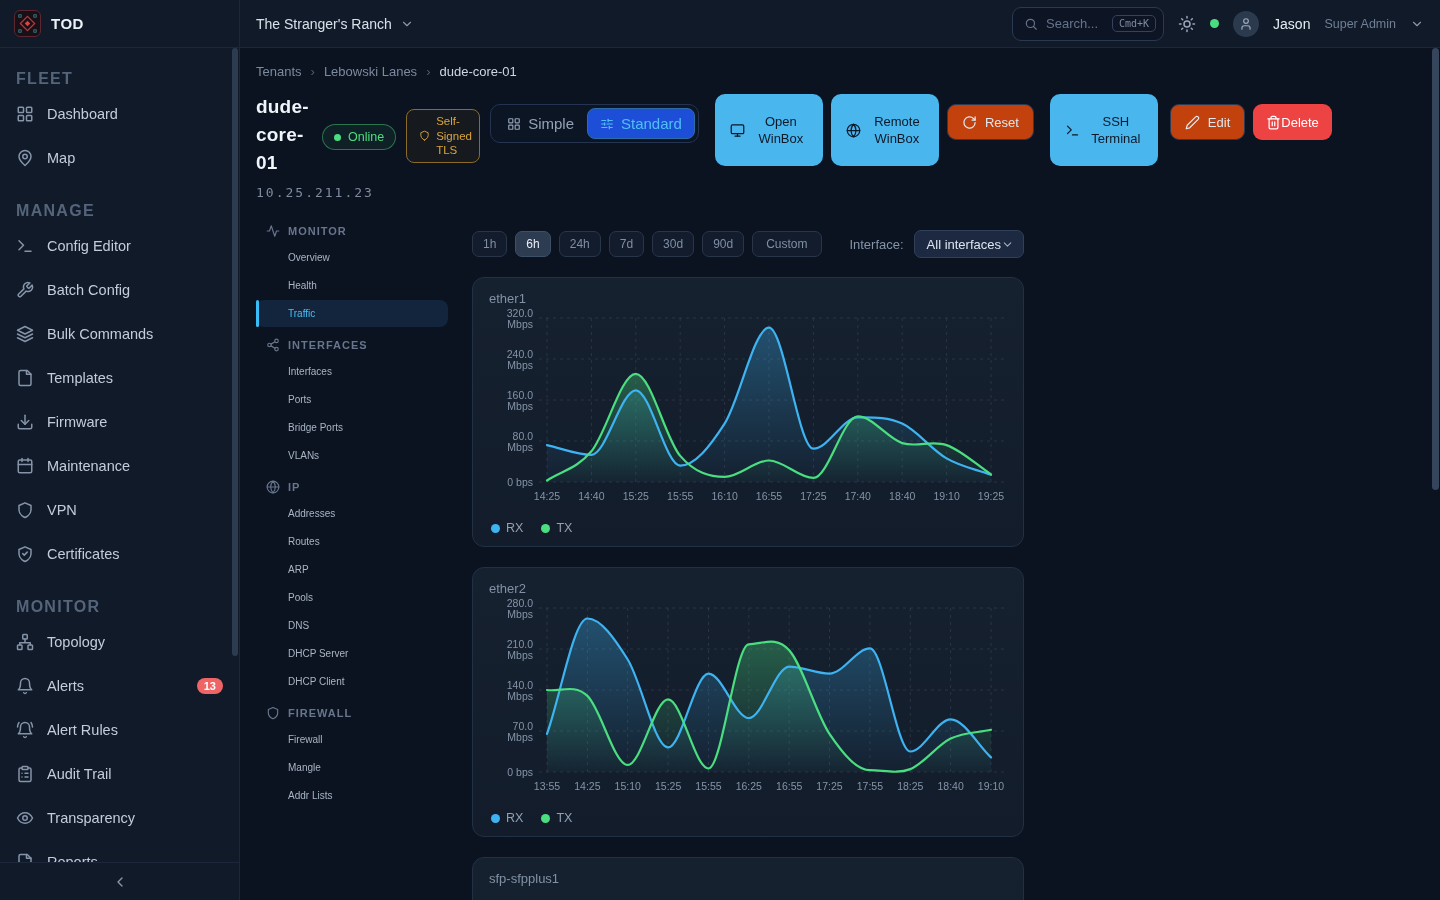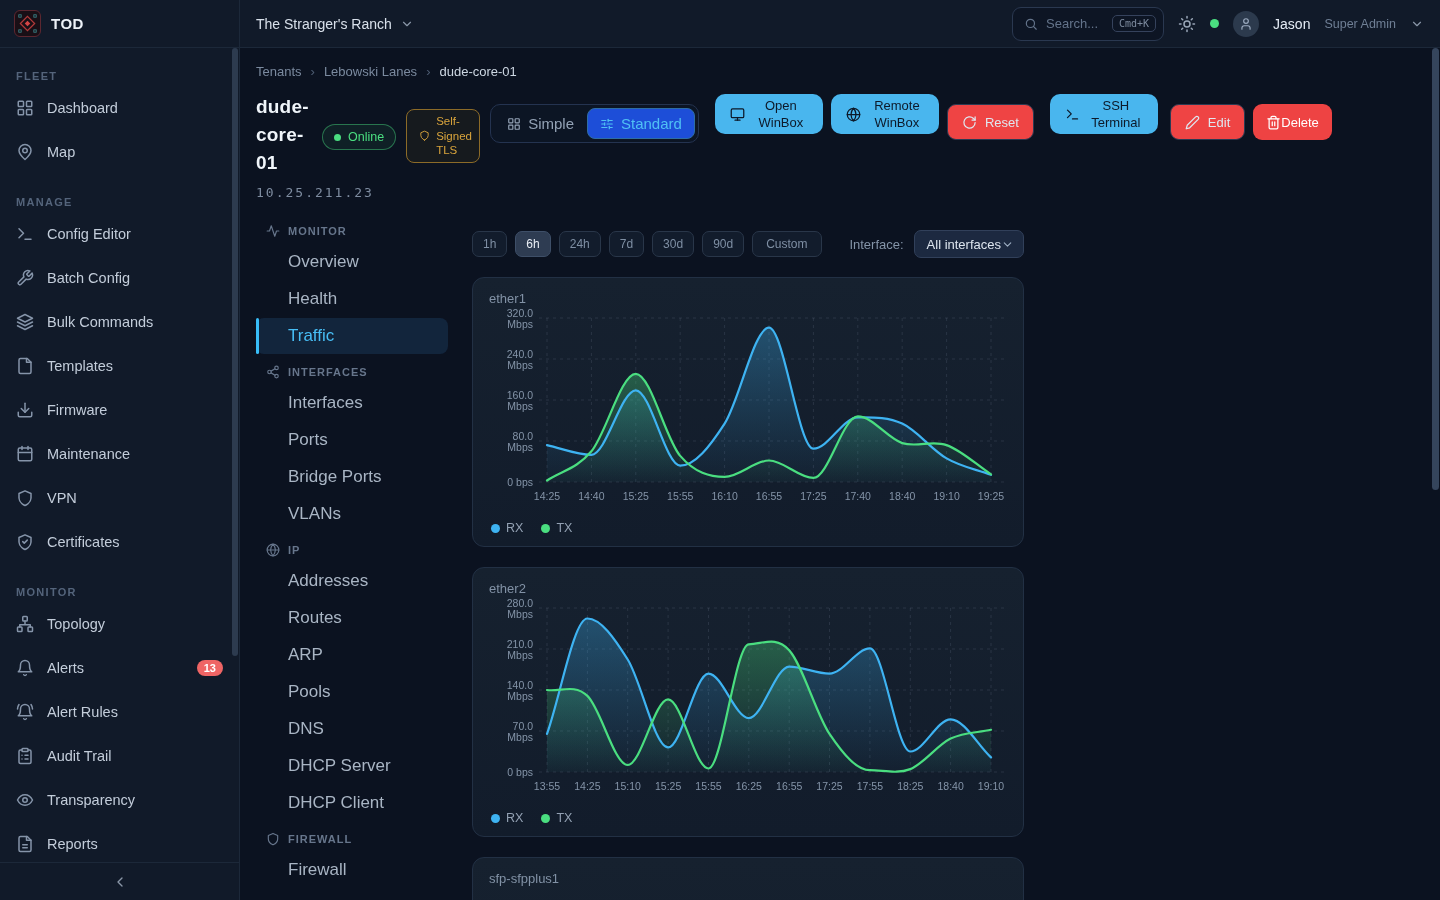--- a/index.html
+++ b/index.html
@@ -10,21 +10,21 @@
     font-family:"Liberation Sans", sans-serif;
     -webkit-font-smoothing:antialiased;
   }
   .app { display:flex; height:100%; }
 
   
   .sidebar { width:240px; flex-shrink:0; background:#111a29; border-right:1px solid #1c2839; position:relative; }
   .logo-row { height:48px; display:flex; align-items:center; gap:10px; padding:0 14px; border-bottom:1px solid #1c2839; }
   .logo-box { width:27px; height:27px; border-radius:6px; background:#190f16; border:1px solid #5c2730; display:flex; align-items:center; justify-content:center; }
   .brand { font-size:15px; font-weight:bold; color:#edf2f8; letter-spacing:.5px; }
-  .side-section-label { font-size:11px; font-weight:700; letter-spacing:1.3px; color:#54647b; padding:22px 16px 4px; }
+  .side-section-label { font-size:16px; font-weight:700; letter-spacing:1.3px; color:#54647b; padding:22px 16px 4px; }
   .nav-item { height:44px; display:flex; align-items:center; gap:13px; padding:0 16px; font-size:14.5px; color:#c3cdda; cursor:pointer; }
   .nav-item .ic { width:18px; height:18px; color:#8594a9; flex-shrink:0; }
   .count-badge { margin-left:auto; background:#ef6565; color:#fff; font-size:11px; font-weight:700; border-radius:10px; padding:2px 7px; }
   .collapse-bar { position:absolute; bottom:0; left:0; right:0; height:38px; border-top:1px solid #1c2839; display:flex; align-items:center; justify-content:center; color:#8a97a8; cursor:pointer; background:#111a29; }
   .collapse-bar .ic { width:16px; height:16px; }
   .side-thumb { position:absolute; top:48px; right:1px; width:6px; height:608px; background:#2d3b4f; border-radius:3px; }
 
   
   .main { flex:1; position:relative; display:flex; flex-direction:column; min-width:0; }
   .topbar { height:48px; flex-shrink:0; background:#111a29; border-bottom:1px solid #1c2839; display:flex; align-items:center; padding:0 16px; }
@@ -57,33 +57,33 @@
   .online-badge .dot { width:7px; height:7px; border-radius:50%; background:#4ade80; }
   .tls-badge { margin:16px 0 0 10px; display:flex; gap:6px; align-items:center; padding:4px 12px; border-radius:8px; border:1px solid #8c6b28; background:rgba(234,179,8,.05); color:#d9a43c; font-size:11.5px; line-height:14.5px; width:74px; flex-shrink:0; }
   .tls-badge .ic { width:11px; height:11px; flex-shrink:0; }
   .tls-badge .txt { width:46px; }
   .segmented { margin:11px 0 0 10px; display:flex; padding:3px; background:#0c1524; border:1px solid #243350; border-radius:10px; flex-shrink:0; }
   .seg-opt { display:flex; align-items:center; gap:7px; padding:6px 12px; border-radius:8px; font-size:15px; color:#93a2b5; border:1px solid transparent; cursor:pointer; white-space:nowrap; }
   .seg-opt .ic { width:14px; height:14px; }
   .seg-opt.active { background:#1d4ed8; border-color:#2e6da4; color:#4fc0f4; }
   .btn { display:flex; align-items:center; border-radius:10px; font-size:13px; cursor:pointer; flex-shrink:0; }
   .btn .ic { width:15px; height:15px; flex-shrink:0; }
-  .btn-primary { margin:1px 0 0 16px; width:108px; height:40px; background:#49b6ee; color:#0d1929; justify-content:center; gap:9px; font-weight:500; }
+  .btn-primary { margin:1px 0 0 16px; width:108px; height:72px; background:#49b6ee; color:#0d1929; justify-content:center; gap:9px; font-weight:500; }
   .btn-primary + .btn-primary { margin-left:8px; }
   .btn-primary .label { width:54px; line-height:17px; text-align:center; }
-  .btn-ghost { margin:11px 0 0 8px; height:36px; padding:0 14px; background:#ef4444; border:1px solid #2c3a52; color:#dfe7f0; gap:8px; border-radius:9px; }
+  .btn-ghost { margin:11px 0 0 8px; height:36px; padding:0 14px; background:#c2410c; border:1px solid #2c3a52; color:#dfe7f0; gap:8px; border-radius:9px; }
   .btn-edit { margin-left:12px; }
   .btn-danger { margin:11px 0 0 8px; height:36px; padding:0 13px; background:#ee4343; color:#fff; border-radius:9px; }
 
   
   .content-row { display:flex; margin-top:14px; }
   .subnav { width:192px; flex-shrink:0; }
   .subnav-section-label { display:flex; align-items:center; gap:8px; padding:10px 0 5px 10px; font-size:11px; font-weight:700; letter-spacing:1px; color:#67768c; }
   .subnav-section-label .ic { width:14px; height:14px; }
-  .subnav-item { position:relative; padding:8px 8px 8px 32px; font-size:17px; color:#a9b5c4; border-radius:8px; margin:1px 0; cursor:pointer; }
+  .subnav-item { position:relative; padding:8px 8px 8px 32px; font-size:10px; color:#a9b5c4; border-radius:8px; margin:1px 0; cursor:pointer; }
   .subnav-item.active { background:rgba(56,138,211,.16); color:#47bef5; }
   .subnav-item.active::before { content:""; position:absolute; left:0; top:0; bottom:0; width:3px; background:#38bdf8; border-radius:2px; }
 
   .charts-col { width:552px; margin-left:24px; display:flex; flex-direction:column; }
   .chart-toolbar { display:flex; align-items:center; margin-top:16px; }
   .range-btn { height:26px; padding:0 10px; margin-right:8px; border-radius:7px; border:1px solid #293649; background:#121c2c; color:#7f8fa4; font-size:12px; display:flex; align-items:center; cursor:pointer; }
   .range-btn.active { background:#2e3c52; border-color:#3e4f68; color:#e9eef5; }
   .range-btn.custom { padding:0 13px; }
   .interface-group { margin-left:auto; display:flex; align-items:center; gap:10px; font-size:13px; color:#8494a8; }
   .select { display:flex; align-items:center; height:28px; padding:0 9px 0 12px; background:#1c2940; border:1px solid #31405a; border-radius:7px; color:#dde5ee; font-size:13px; cursor:pointer; }

